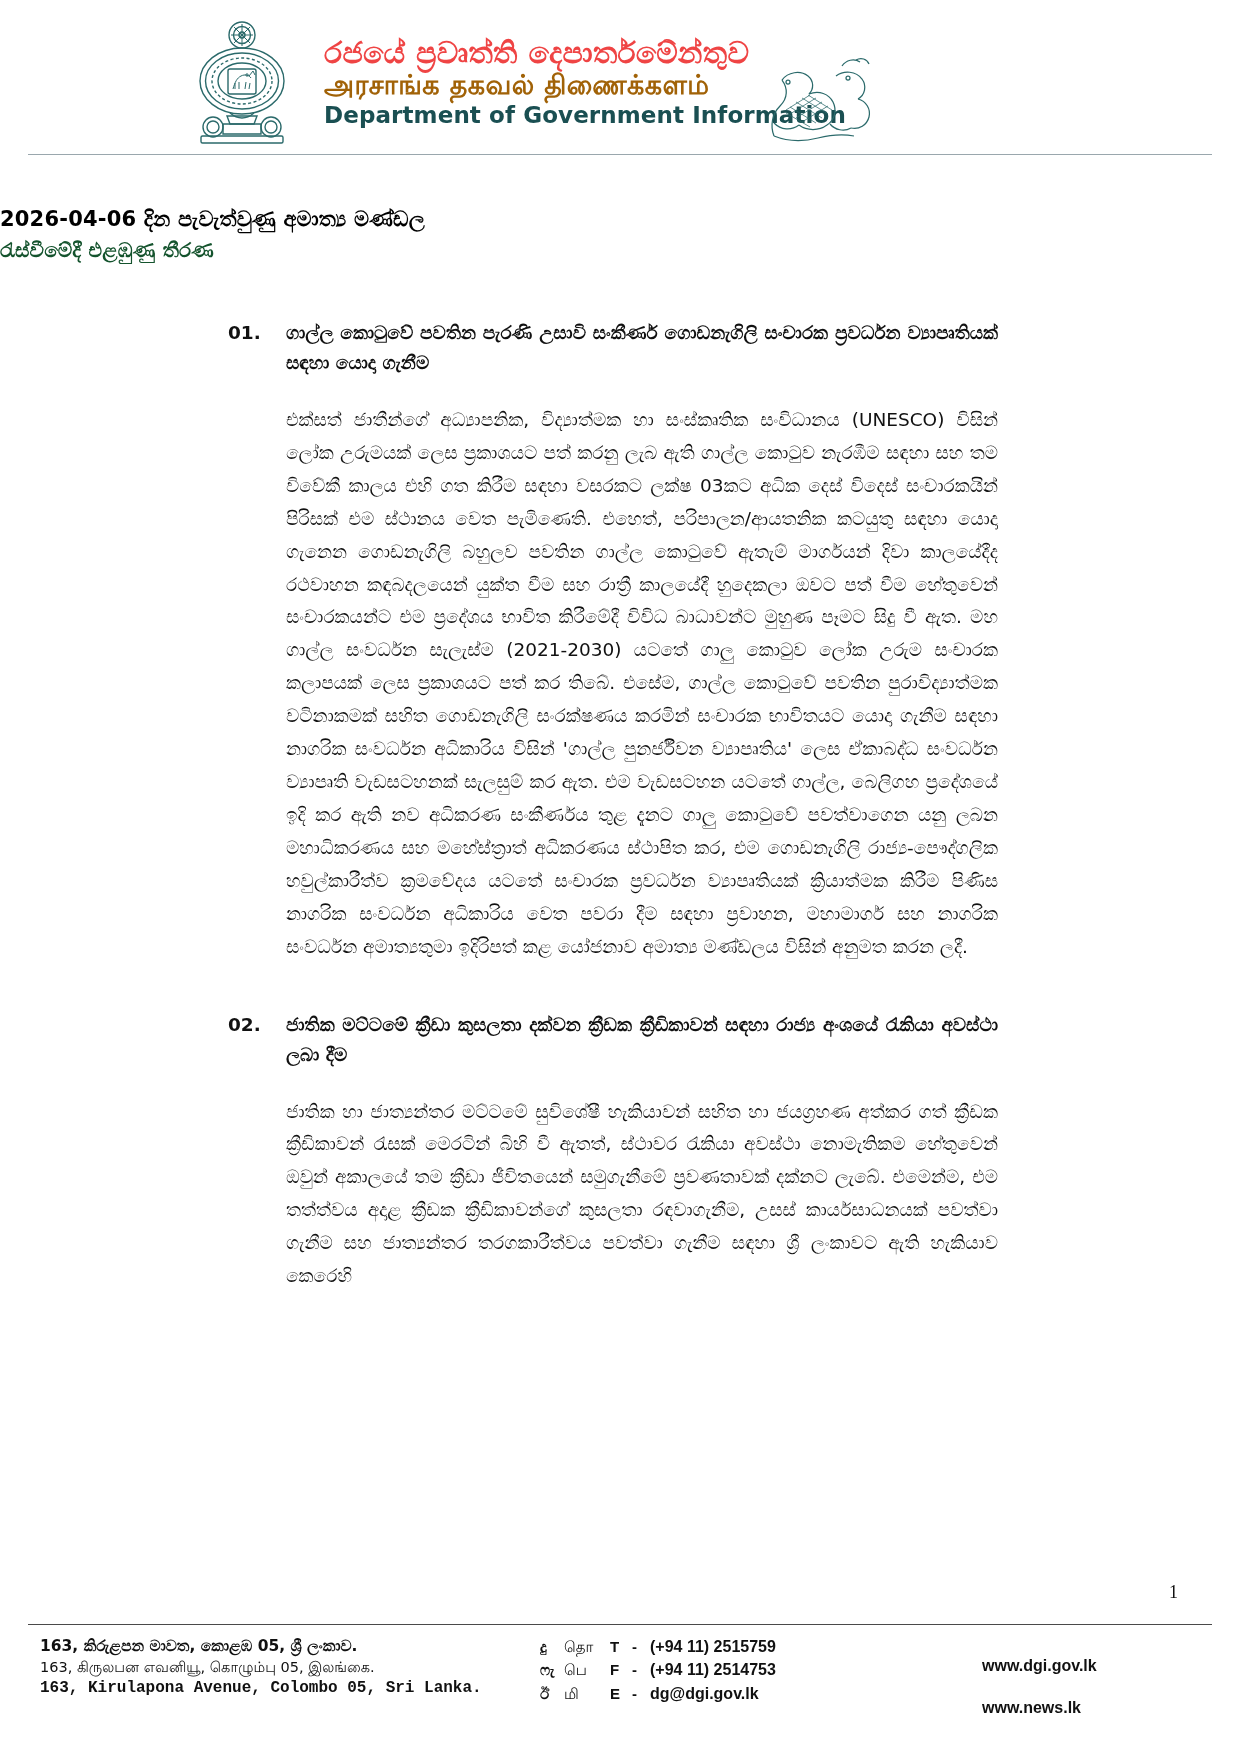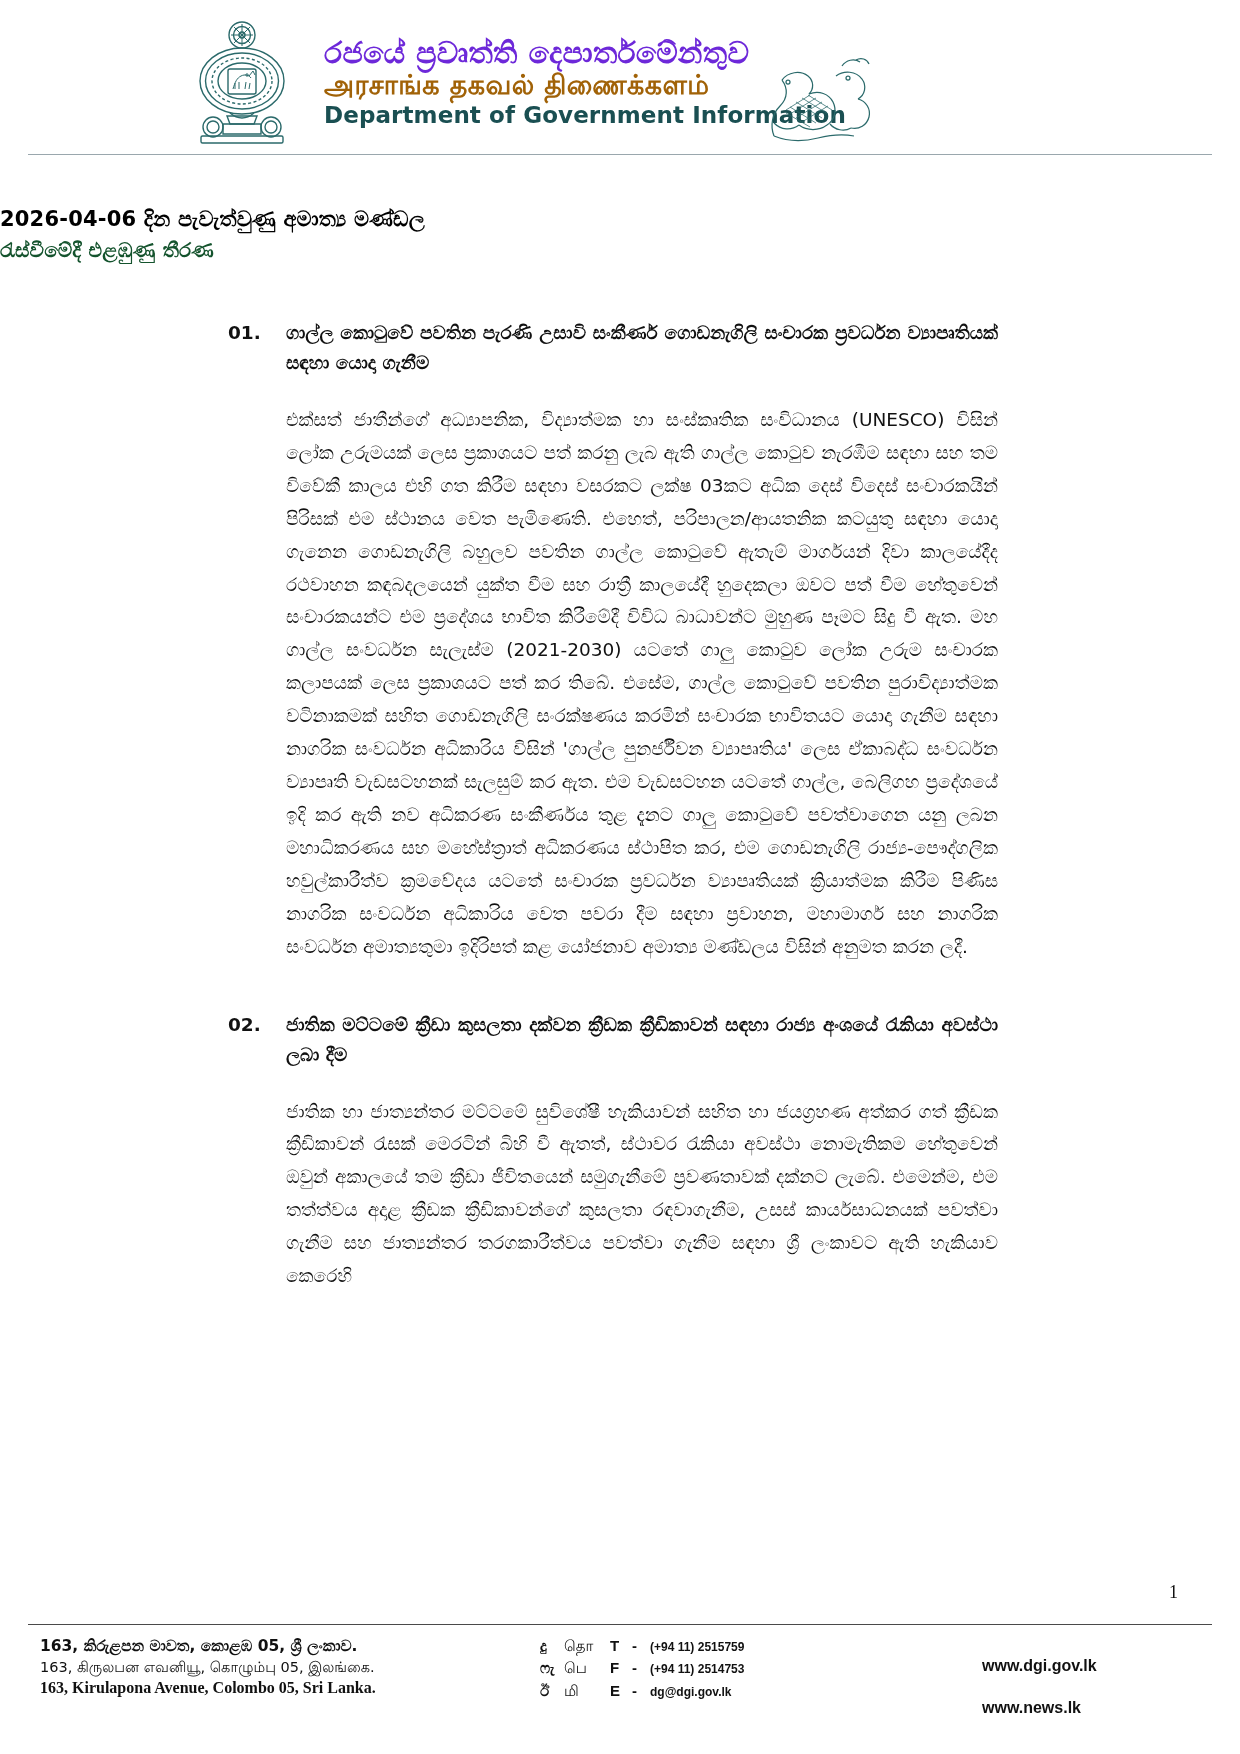--- a/index.html
+++ b/index.html
@@ -34,21 +34,21 @@
     justify-content: center;
   }
   .header-titles {
     margin-left: 22px;
     flex: 0 0 auto;
     line-height: 1.12;
   }
   .hdr-si {
     font-size: 30px;
     font-weight: 700;
-    color: #6d28d9;
+    color: #ef4444;
     letter-spacing: .3px;
     white-space: nowrap;
   }
   .hdr-ta {
     font-size: 27px;
     font-weight: 600;
     color: #a16207;
     letter-spacing: .4px;
     white-space: nowrap;
     margin-top: 1px;
@@ -155,32 +155,32 @@
   .footer-cols {
     display: flex;
     align-items: flex-start;
     padding: 0 36px 0 40px;
   }
   .fc-address { flex: 0 0 500px; line-height: 1.42; }
   .fc-contact { flex: 0 0 420px; line-height: 1.46; }
   .fc-web     { flex: 1 1 auto; line-height: 1.42; text-align: left; padding-left: 22px;}
   .addr-si { font-size: 15.5px; font-weight: 600; }
   .addr-ta { font-size: 14.5px; font-weight: 500; }
-  .addr-en { font-size: 16px; font-weight: 600; font-family: Liberation Serif, serif; }
+  .addr-en { font-size: 16px; font-weight: 600; font-family: Liberation Mono, monospace; }
   .contact-row {
     display: flex;
     align-items: baseline;
     font-size: 15px;
     white-space: nowrap;
   }
   .c-si  { flex: 0 0 24px; font-weight: 600; }
   .c-ta  { flex: 0 0 46px; font-weight: 500; }
   .c-en  { flex: 0 0 22px; font-weight: 700; font-family: "Liberation Sans", sans-serif; }
   .c-dash{ flex: 0 0 18px; font-weight: 700; font-family: "Liberation Sans", sans-serif; }
-  .c-val { flex: 1 1 auto; font-weight: 700; font-family: "Liberation Sans", sans-serif; font-size: 12px; }
+  .c-val { flex: 1 1 auto; font-weight: 700; font-family: "Liberation Sans", sans-serif; font-size: 16px; }
   .web-line {
     font-size: 16px;
     font-weight: 700;
     font-family: "Liberation Sans", sans-serif;
     margin-top: 20px;
   }
 </style>
 </head>
 <body>
 

